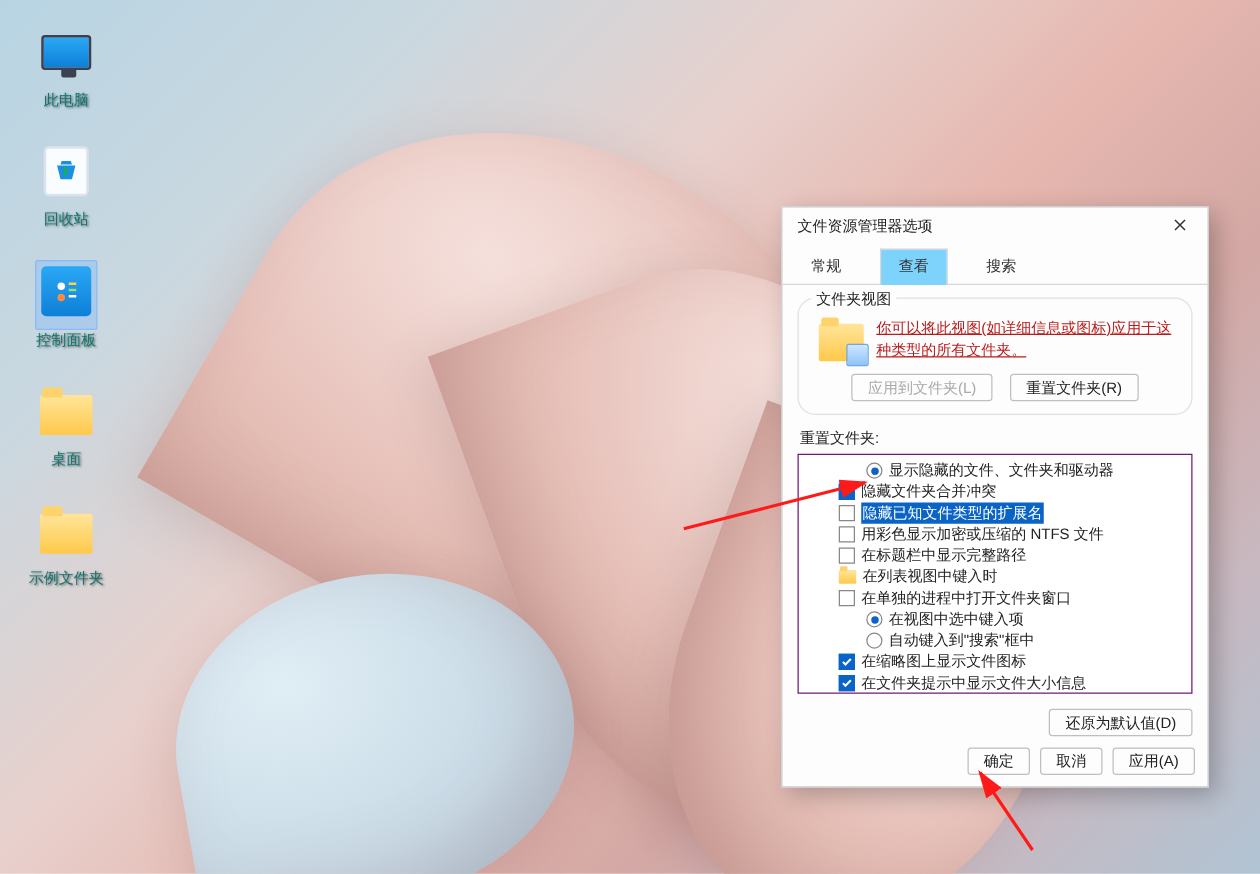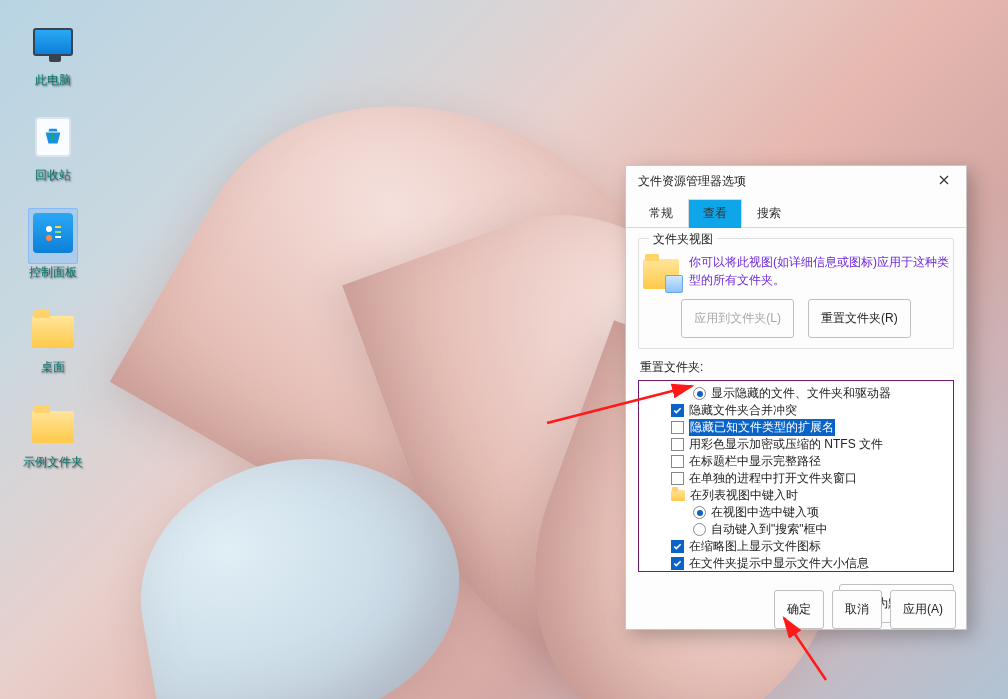--- a/index.html
+++ b/index.html
@@ -70,46 +70,46 @@
     height: 30px; display:flex; align-items:center; justify-content:space-between;
     padding: 0 8px 0 12px;
     text-align: right;
   }
   .titlebar .title { font-size: 12px; }
   .titlebar .close {
     width: 28px; height: 22px; display:flex; align-items:center; justify-content:center;
     cursor:pointer;
   }
   .titlebar .close svg { width:10px; height:10px; }
-  .tabs { display:flex; border-bottom: 1px solid #d8d8d8; padding: 0 8px; gap: 0; margin-top:2px;}
+  .tabs { display:flex; border-bottom: 1px solid #d8d8d8; padding: 0 8px; gap: 16px; margin-top:2px;}
   .tab {
     padding: 5px 14px 6px; font-size:12px; cursor:pointer; color:#333;
     border: 1px solid transparent; border-bottom: none; position: relative; top:1px;
   }
-  .tab.active { background:#0ea5e9; border-color:#d8d8d8; border-bottom-color:#fdfdfd; }
+  .tab.active { background:#7dd3fc; border-color:#d8d8d8; border-bottom-color:#fdfdfd; }
   .group {
-    margin: 10px 12px 8px; border: 1px solid #e0e0e0; border-radius:2px;
-    position: relative; padding: 14px 4px 10px;
+    margin: 10px 12px 8px; border: 1px solid #e0e0e0; border-radius:14px;
+    position: relative; padding: 14px 16px 10px;
   }
   .group > .legend {
     position:absolute; top:-8px; left:10px; background:#fdfdfd; padding:0 4px; font-size:12px;
   }
   .group-row { display:flex; align-items:flex-start; gap:10px; }
   .folder-ic {
     width: 36px; height: 30px; background: linear-gradient(#ffe59a,#ffc94a);
     border-radius:2px; position:relative; flex: 0 0 36px; margin-top:6px;
   }
   .folder-ic::before { content:""; position:absolute; top:-5px; left:2px; width:14px; height:7px; background:#ffd36b; border-radius:2px 2px 0 0;}
   .folder-ic::after {
     content:""; position:absolute; right:-4px; bottom:-4px; width:16px; height:16px;
     background: linear-gradient(#cfe6ff,#8ec3f7); border:1px solid #6aa9e6; border-radius:2px;
   }
-  .group-text { font-size:12px; line-height:1.5; color:#6d28d9; flex:1; }
+  .group-text { font-size:12px; line-height:1.5; color:#b91c1c; flex:1;text-decoration:underline; }
   .btn {
-    height: 39px; padding: 0 12px; font-size:12px; background:#fdfdfd;
+    height: 22px; padding: 0 12px; font-size:12px; background:#fdfdfd;
     border:1px solid #bfbfbf; border-radius:3px; cursor:pointer; color:#222;
   }
   .btn:disabled { color:#a9a9a9; cursor:default; }
   .group-btns { display:flex; justify-content:center; gap:14px; margin-top:10px; }
 
   .adv-label { margin: 10px 14px 4px; font-size:12px; }
   .tree {
     margin: 0 12px; height: 192px; border:1px solid #701a75; background:#fff;
     overflow: hidden; padding: 4px 0;
   }
@@ -254,26 +254,26 @@
       </div>
       <div class="tree-row depth1">
         <span class="cb"></span>
         <span class="lbl">用彩色显示加密或压缩的 NTFS 文件</span>
       </div>
       <div class="tree-row depth1">
         <span class="cb"></span>
         <span class="lbl">在标题栏中显示完整路径</span>
       </div>
       <div class="tree-row depth1">
+        <span class="tree-folder"></span>
+        <span class="lbl">在列表视图中键入时</span>
+      </div>
+      <div class="tree-row depth1">
         <span class="cb"></span>
         <span class="lbl">在单独的进程中打开文件夹窗口</span>
-      </div>
-      <div class="tree-row depth1">
-        <span class="tree-folder"></span>
-        <span class="lbl">在列表视图中键入时</span>
       </div>
       <div class="tree-row depth2">
         <span class="rb checked"></span>
         <span class="lbl">在视图中选中键入项</span>
       </div>
       <div class="tree-row depth2">
         <span class="rb"></span>
         <span class="lbl">自动键入到"搜索"框中</span>
       </div>
       <div class="tree-row depth1">

